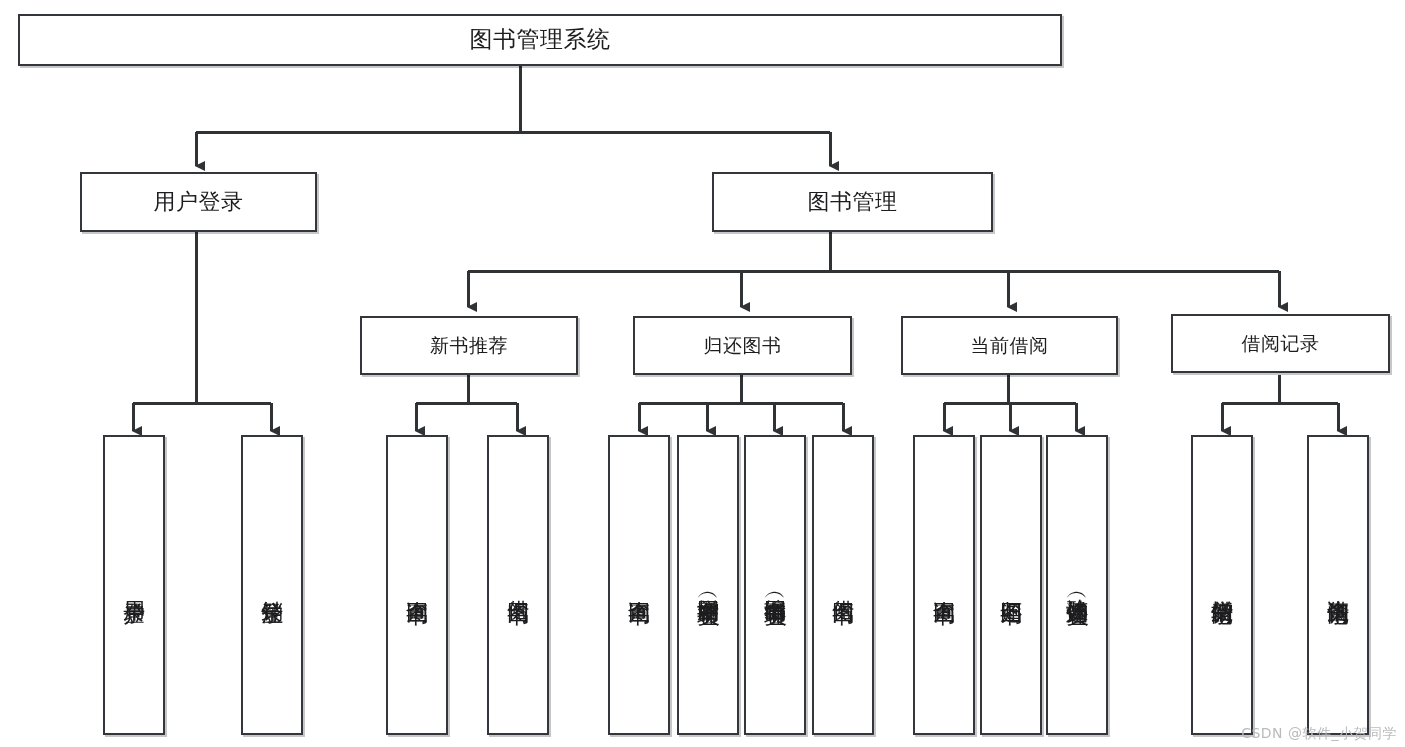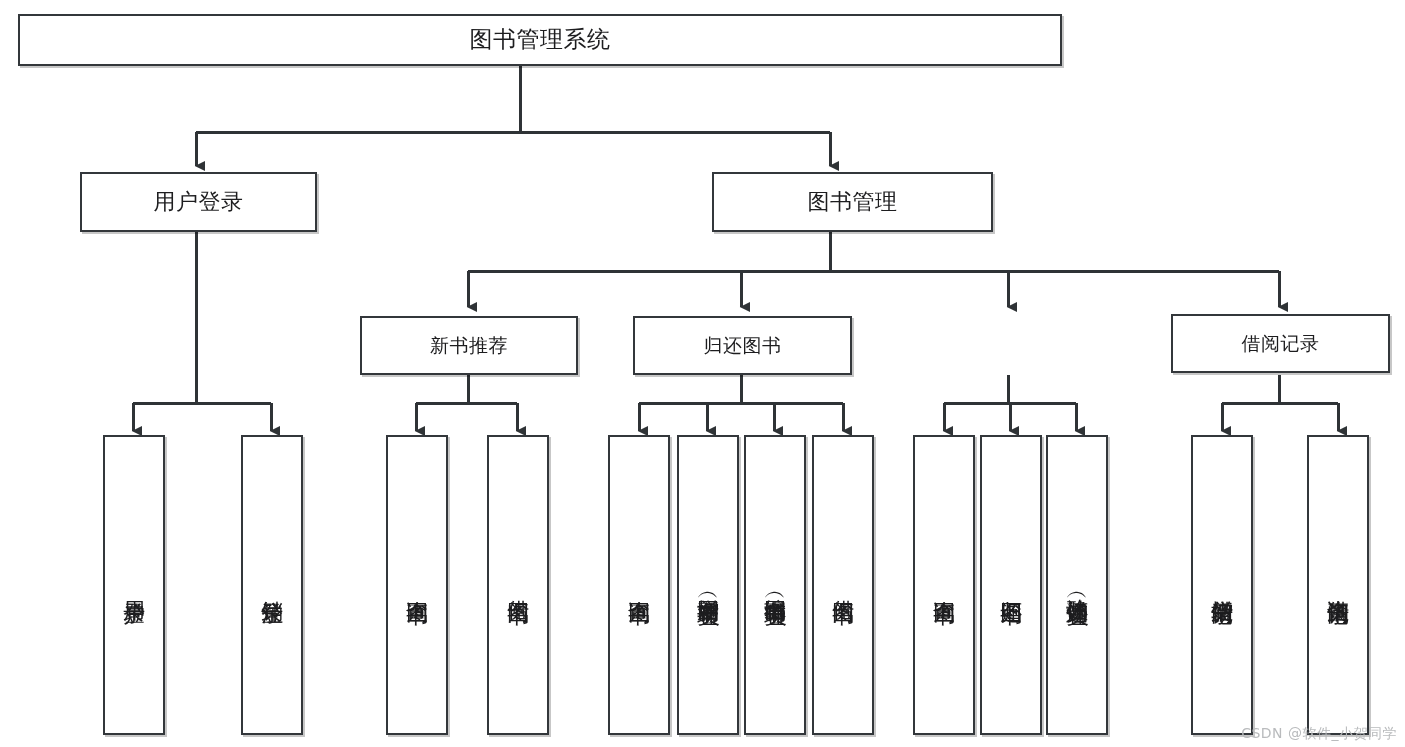--- a/index.html
+++ b/index.html
@@ -135,20 +135,23 @@
   <div class="node level2" style="left:712px; top:172px; width:281px; height:60px;">
     <span class="label">图书管理</span>
   </div>
 
   <div class="node level3" style="left:360px; top:316px; width:218px; height:59px;">
     <span class="label">新书推荐</span>
   </div>
   <div class="node level3" style="left:633px; top:316px; width:219px; height:59px;">
     <span class="label">归还图书</span>
   </div>
+  <div class="node level3" style="left:901px; top:316px; width:217px; height:59px;">
+    <span class="label">当前借阅</span>
+  </div>
   <div class="node level3" style="left:1171px; top:314px; width:219px; height:59px;align-items:center;">
     <span class="label">借阅记录</span>
   </div>
 
   <div class="node leaf" style="left:103px; top:435px; width:62px; height:300px;">
     <span class="label">用户登录</span>
   </div>
   <div class="node leaf" style="left:241px; top:435px; width:62px; height:300px;">
     <span class="label">注销登录</span>
   </div>

